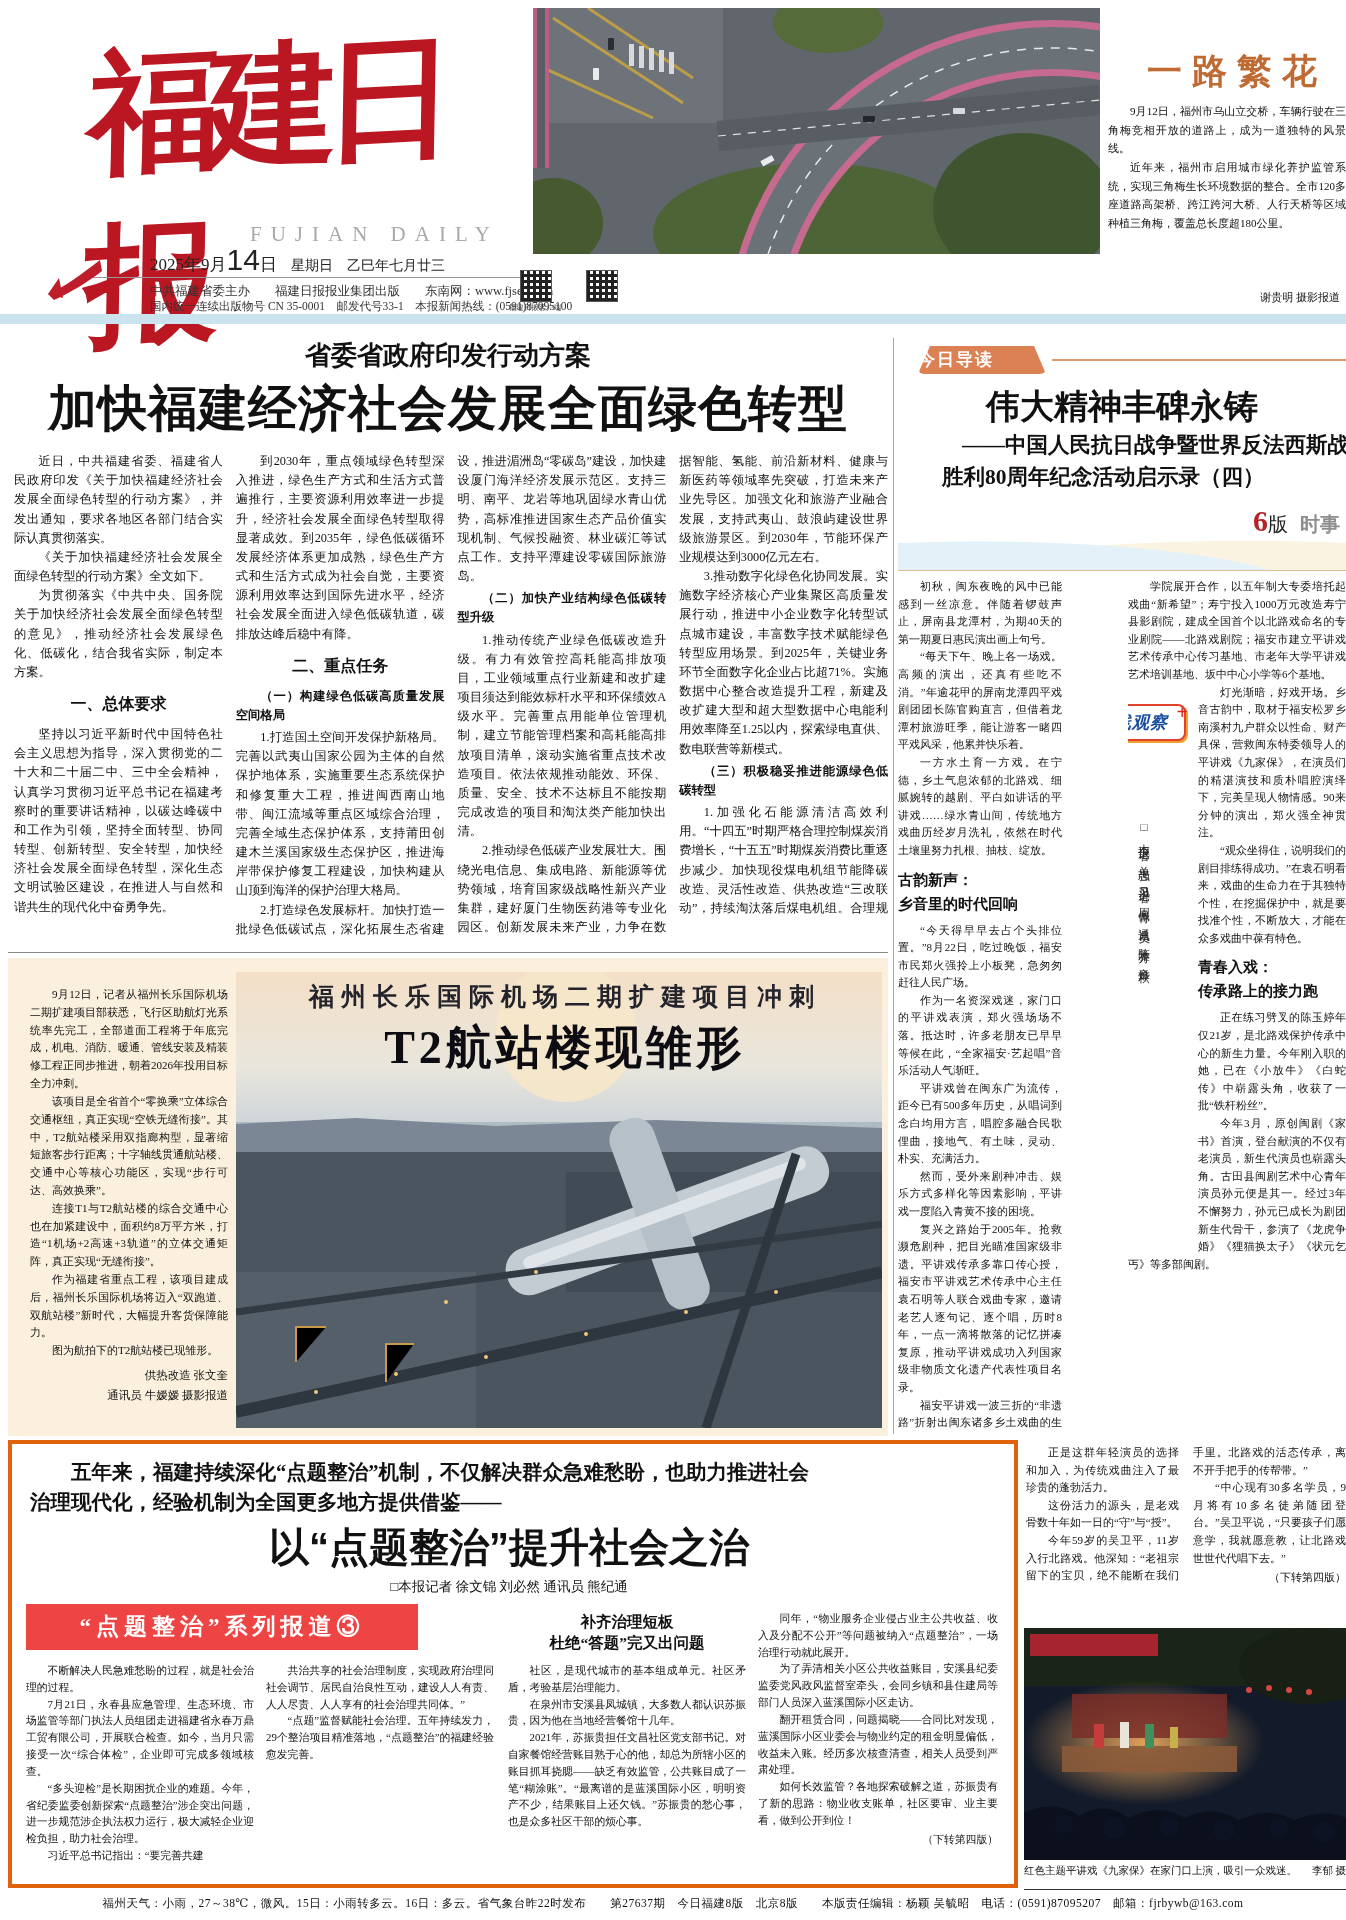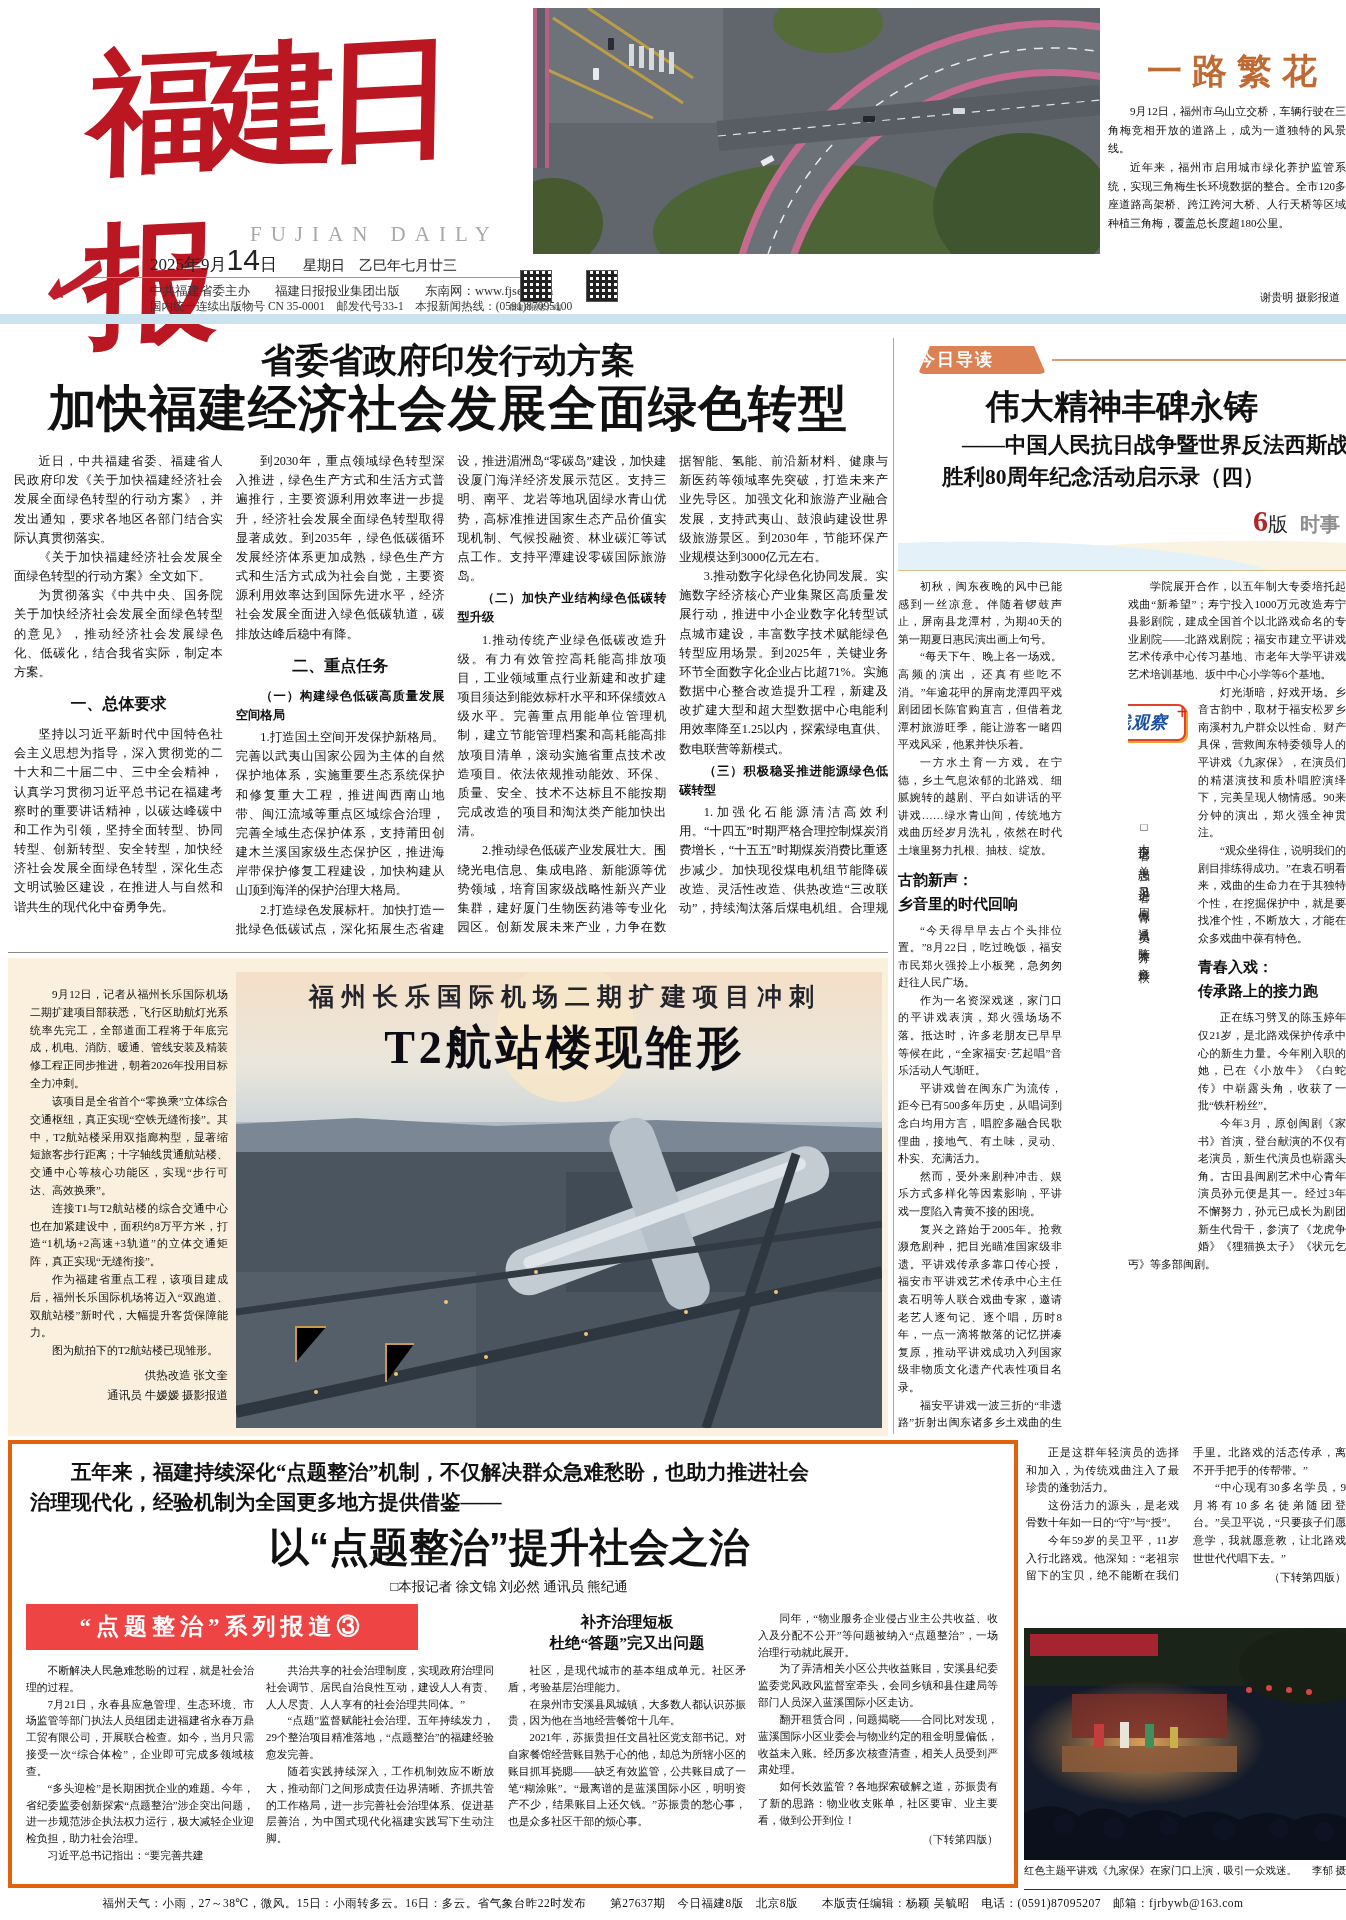--- a/index.html
+++ b/index.html
@@ -8,40 +8,40 @@
   .abs{position:absolute;}
   
   .brand{left:88px;top:18px;width:450px;height:200px;font-size:132px;font-weight:900;
          color:#bb1723;letter-spacing:-14px;transform:rotate(-3deg) skewX(-4deg);
          font-family:"Liberation Serif","DejaVu Serif",serif;line-height:1.3;}
   .brand-en{left:250px;top:222px;font-size:21px;letter-spacing:9px;color:#a9a9a9;}
   .date-row{left:150px;top:243px;width:400px;white-space:nowrap;color:#222;}
   .date-row .d1{font-size:17px;}
   .date-row .d2{font-size:30px;font-family:"Liberation Sans","DejaVu Sans",sans-serif;}
   .date-row .d3{font-size:17px;}
-  .date-row .d4{font-size:14px;margin-left:26px;}
+  .date-row .d4{font-size:14px;margin-left:14px;}
   .mast-rule{left:92px;top:277px;width:428px;height:1px;background:#999;}
   .pub-line{left:150px;top:283px;width:400px;font-size:12.5px;color:#333;white-space:nowrap;}
   .issue-line{left:150px;top:299px;width:400px;font-size:11.5px;color:#333;white-space:nowrap;}
   .mast-logo{left:44px;top:256px;width:60px;height:48px;}
   .qr{width:30px;height:30px;border:1px solid #555;
       background-image:repeating-linear-gradient(0deg,#222 0 3px,transparent 3px 6px),
                        repeating-linear-gradient(90deg,#222 0 3px,#fff 3px 6px);}
   .qr1{left:520px;top:270px;} .qr2{left:586px;top:270px;}
   .qr-label{top:303px;width:66px;font-size:7.5px;text-align:center;color:#444;white-space:nowrap;}
   .qr-label.l1{left:502px;} .qr-label.l2{left:570px;margin-top:12px;}
   .top-photo{left:533px;top:8px;width:567px;height:246px;overflow:hidden;}
   
   .flower-title{left:1128px;top:48px;width:218px;font-size:35px;font-weight:900;
                 color:#bf6a33;letter-spacing:10px;text-align:center;}
   .flower-text{left:1108px;top:102px;width:238px;height:186px;font-size:11px;line-height:1.7;overflow:hidden;}
   .flower-credit{left:1108px;top:290px;width:232px;font-size:11px;text-align:right;}
   .blue-band{left:0;top:314px;width:1346px;height:10px;background:#cbe2ef;}
   
-  .lead-kicker{left:8px;top:338px;width:880px;text-align:center;font-size:34px;font-weight:700;}
+  .lead-kicker{left:8px;top:338px;width:880px;text-align:center;font-size:26px;font-weight:700;}
   .lead-headline{left:8px;top:376px;width:880px;text-align:center;font-size:49px;font-weight:900;
                  font-family:"Liberation Sans","DejaVu Sans",sans-serif;letter-spacing:1px;}
   .lead-body{left:14px;top:452px;width:874px;height:502px;overflow:hidden;
              column-count:4;column-gap:13px;font-size:12.3px;line-height:1.56;text-align:justify;}
   .para{margin:0;text-indent:2em;text-align:justify;}
   .flow-head{margin:10px 0 8px;text-align:center;font-size:16px;font-weight:700;white-space:pre-line;}
   .flow-sub{margin:3px 0;font-weight:700;text-indent:2em;}
   .flow-right{margin:2px 0;text-align:right;text-indent:0;}
   .rule-h{left:8px;top:952px;width:880px;height:1px;background:#888;}
   .v-divider{left:893px;top:338px;width:1px;height:1096px;background:#aaa;}
@@ -362,21 +362,20 @@
   <div class="abs series-banner">“点题整治”系列报道③</div>
   <div class="abs d-col d-c1">
       <p class="para">不断解决人民急难愁盼的过程，就是社会治理的过程。</p>
       <p class="para">7月21日，永春县应急管理、生态环境、市场监管等部门执法人员组团走进福建省永春万鼎工贸有限公司，开展联合检查。如今，当月只需接受一次“综合体检”，企业即可完成多领域核查。</p>
       <p class="para">“多头迎检”是长期困扰企业的难题。今年，省纪委监委创新探索“点题整治”涉企突出问题，进一步规范涉企执法权力运行，极大减轻企业迎检负担，助力社会治理。</p>
       <p class="para">习近平总书记指出：“要完善共建</p>
     </div>
   <div class="abs d-col d-c2">
       <p class="para">共治共享的社会治理制度，实现政府治理同社会调节、居民自治良性互动，建设人人有责、人人尽责、人人享有的社会治理共同体。”</p>
       <p class="para">“点题”监督赋能社会治理。五年持续发力，29个整治项目精准落地，“点题整治”的福建经验愈发完善。</p>
-      <p class="para">随着实践持续深入，工作机制效应不断放大，推动部门之间形成责任边界清晰、齐抓共管的工作格局，进一步完善社会治理体系、促进基层善治，为中国式现代化福建实践写下生动注脚。</p>
     </div>
   <div class="abs d-col d-c3">
       <h4 class="flow-head">补齐治理短板
 杜绝“答题”完又出问题</h4>
       <p class="para">社区，是现代城市的基本组成单元。社区矛盾，考验基层治理能力。</p>
       <p class="para">在泉州市安溪县凤城镇，大多数人都认识苏振贵，因为他在当地经营餐馆十几年。</p>
       <p class="para">2021年，苏振贵担任文昌社区党支部书记。对自家餐馆经营账目熟于心的他，却总为所辖小区的账目抓耳挠腮——缺乏有效监管，公共账目成了一笔“糊涂账”。“最离谱的是蓝溪国际小区，明明资产不少，结果账目上还欠钱。”苏振贵的愁心事，也是众多社区干部的烦心事。</p>
     </div>
   <div class="abs d-col d-c4">
       <p class="para">同年，“物业服务企业侵占业主公共收益、收入及分配不公开”等问题被纳入“点题整治”，一场治理行动就此展开。</p>

